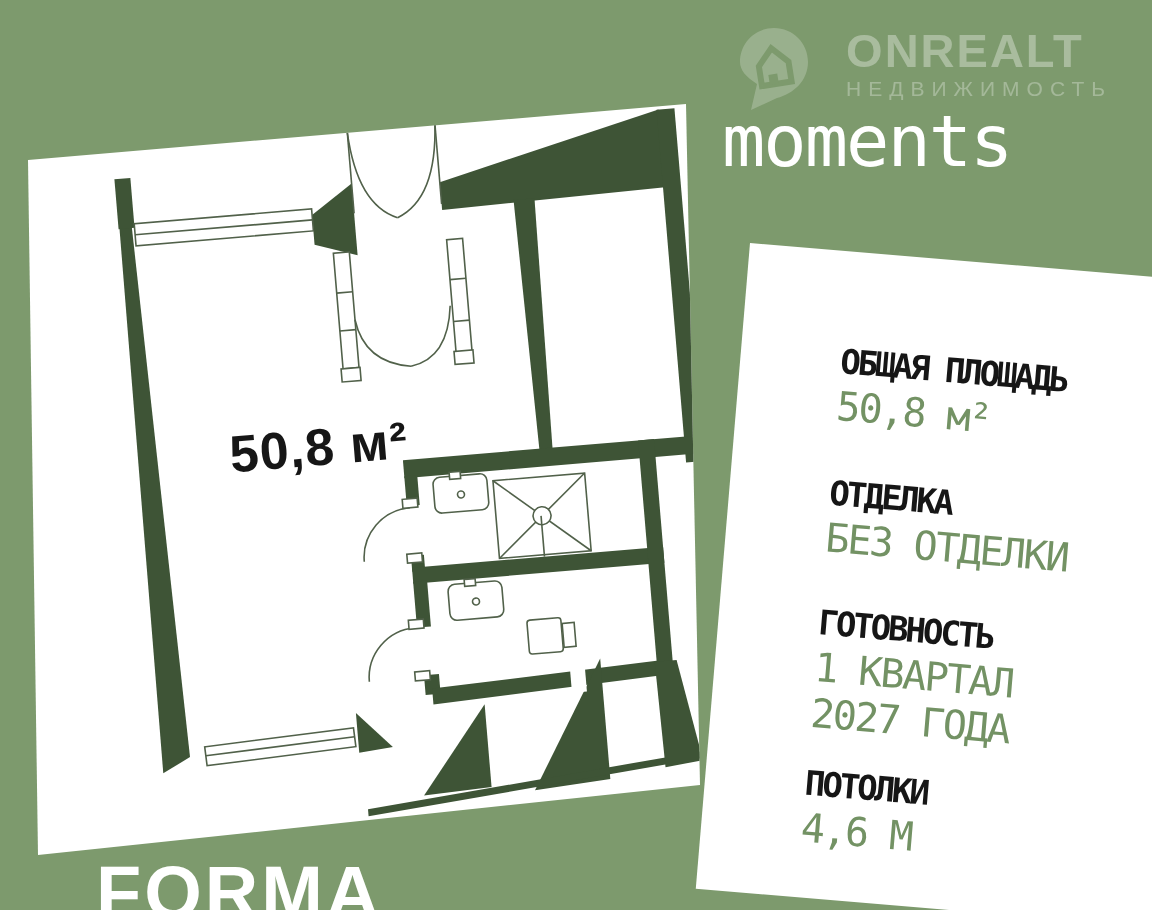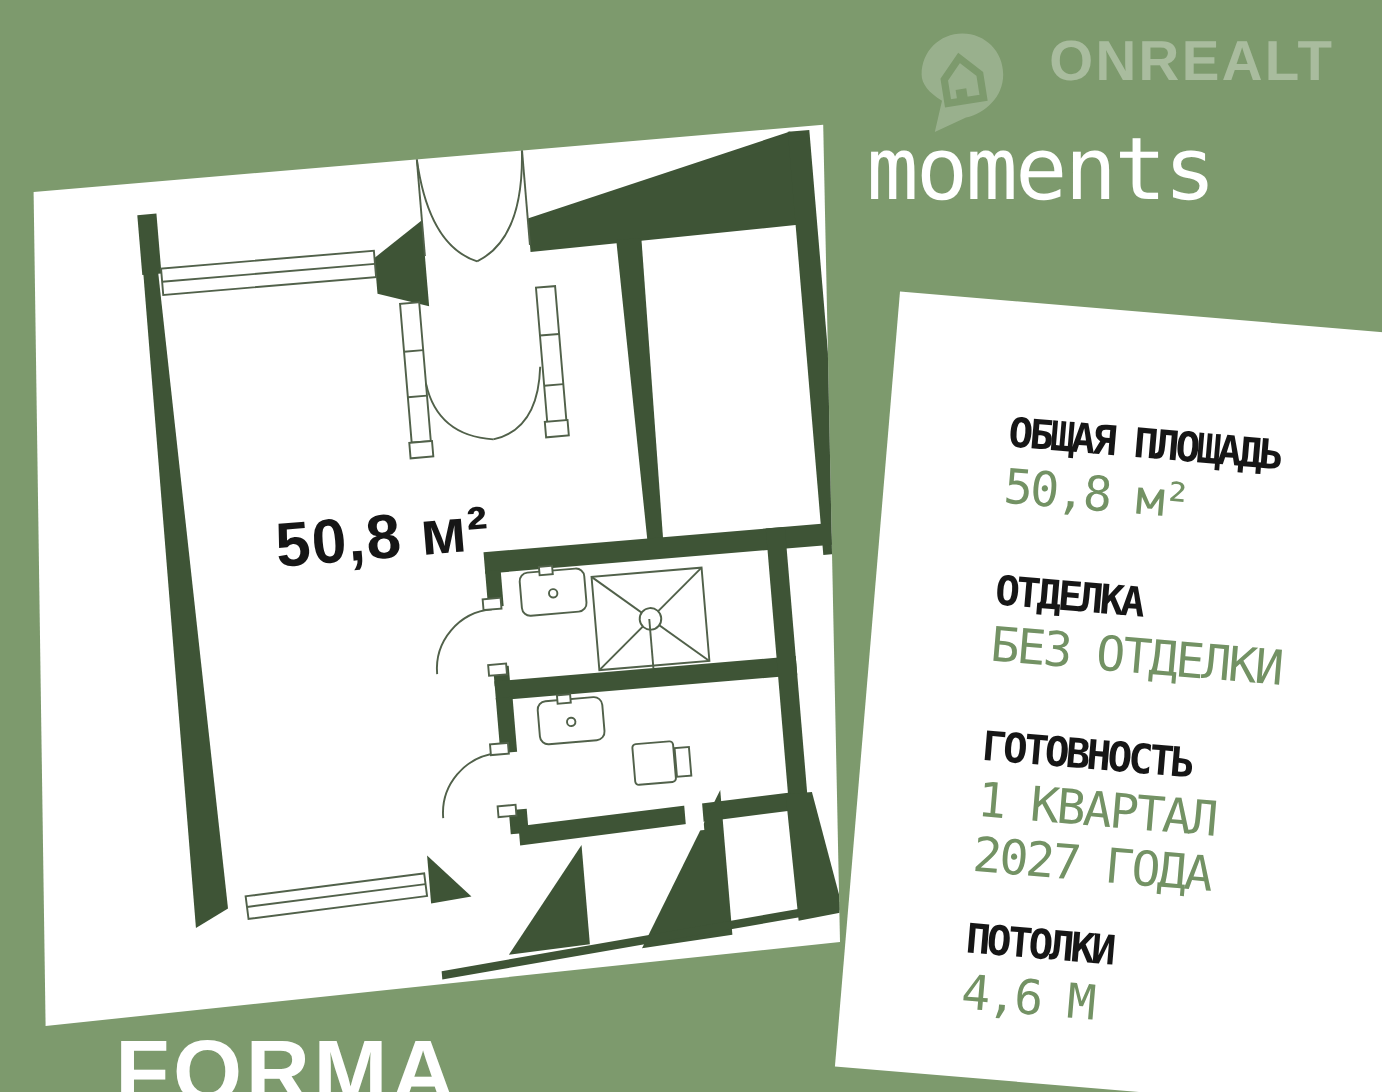--- a/index.html
+++ b/index.html
@@ -75,20 +75,21 @@
       <svg width="74" height="86" viewBox="0 0 74 86">
         <path d="M37 2 C56 2 71 17 71 36 C71 55 56 68 40 72 L14 84 L20 58 C9 51 3 44 3 36 C3 17 18 2 37 2 Z" fill="rgba(255,255,255,0.22)"></path>
         <g transform="rotate(-9 37 40)">
           <path d="M22 38 L37 22 L52 38 L52 58 L22 58 Z" fill="none" stroke="#7d9a6d" stroke-width="6" stroke-linejoin="miter"></path>
           <rect x="30" y="48" width="9" height="10" fill="#7d9a6d"></rect>
         </g>
       </svg>
     </span>
     <span class="wm-texts">
       <span class="wm-brand">ONREALT</span>
+      <span class="wm-tagline">НЕДВИЖИМОСТЬ</span>
     </span>
   </div>
 
   <div class="title">moments</div>
 
   <svg class="plan-svg" width="1152" height="910" viewBox="0 0 1152 910">
     <defs>
       <clipPath id="cardClip">
         <polygon points="28,160 686,104 700,785 38,855"></polygon>
       </clipPath>

